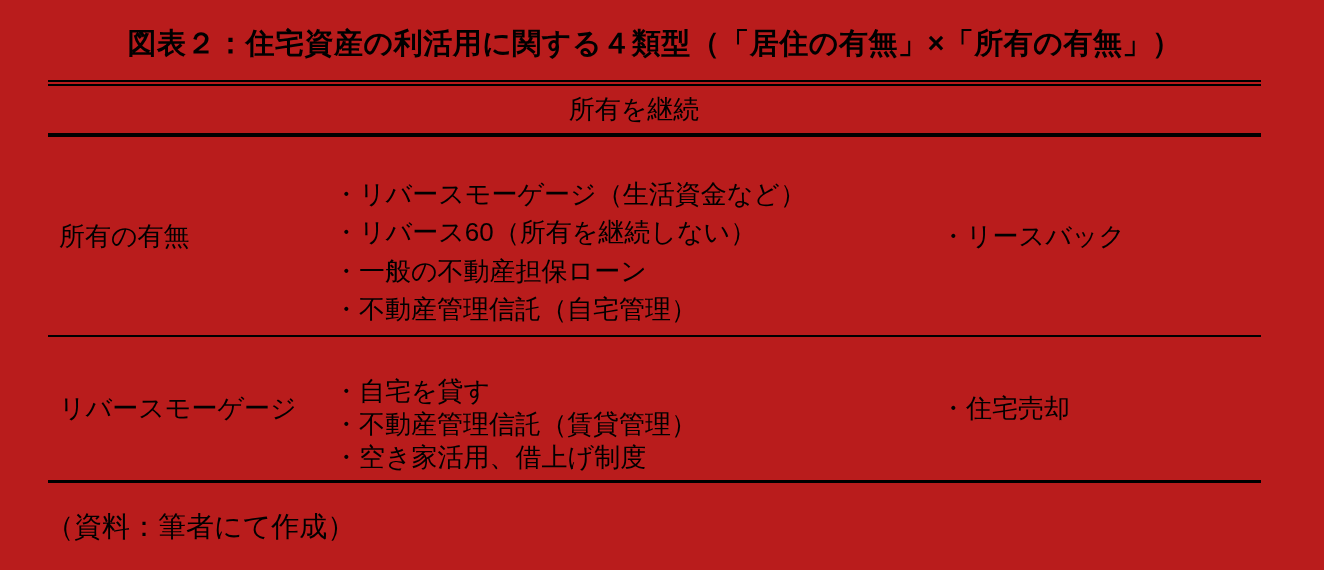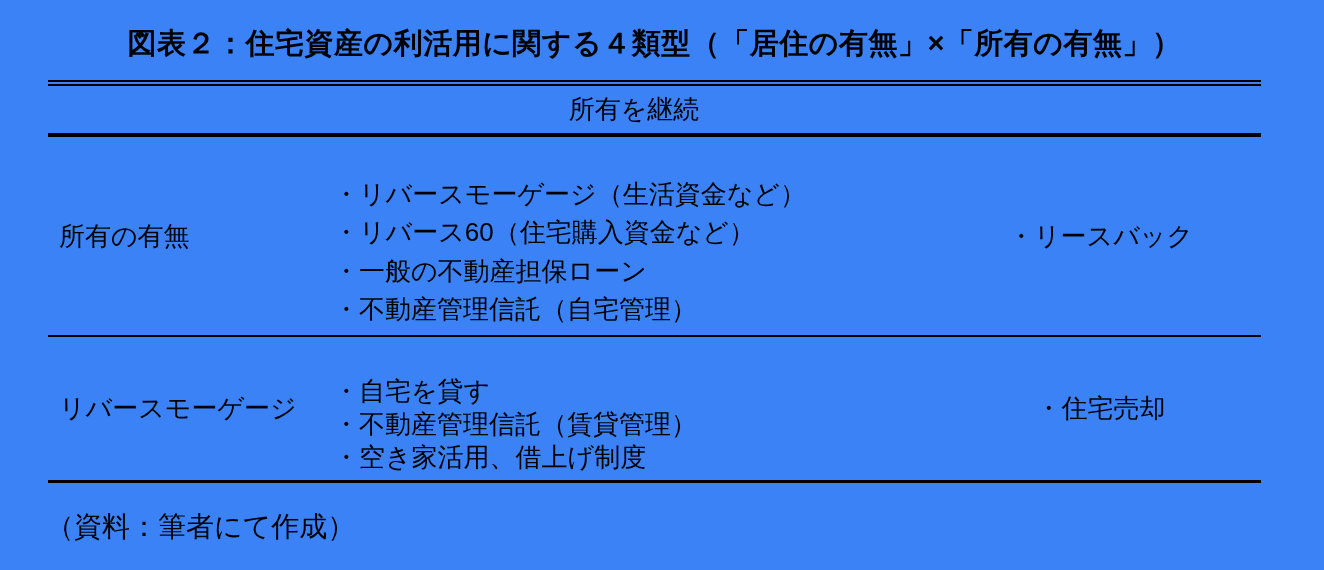--- a/index.html
+++ b/index.html
@@ -9,21 +9,21 @@
     width: 1324px;
     height: 570px;
     overflow: hidden;
     font-family: "Liberation Sans", "DejaVu Sans", sans-serif;
     color: #000000;
   }
   .page {
     position: relative;
     width: 1324px;
     height: 570px;
-    background: #3b82f6;
+    background: #b91c1c;
   }
   .doc-title {
     position: absolute;
     top: 24px;
     left: 48px;
     width: 1213px;
     text-align: center;
     font-size: 29px;
     font-weight: bold;
     letter-spacing: 0.5px;
@@ -69,21 +69,20 @@
   }
   .list-cell .bullet-line {
     white-space: nowrap;
     line-height: 1.2;
   }
   .single-cell {
     display: flex;
     align-items: center;
     padding-left: 5px;
     white-space: nowrap;
-    justify-content: center;
   }
   .source-note {
     position: absolute;
     top: 508px;
     left: 46px;
     font-family: "Liberation Serif", "DejaVu Serif", serif;
     font-size: 28px;
     white-space: nowrap;
   }
 </style>
@@ -98,21 +97,21 @@
 
     <div class="t-row t-header">
       <div class="h-cell"></div>
       <div class="h-cell">所有を継続</div>
     </div>
 
     <div class="t-row t-body-row-1">
       <div class="label-cell">所有の有無</div>
       <div class="list-cell">
         <div class="bullet-line">・リバースモーゲージ（生活資金など）</div>
-        <div class="bullet-line">・リバース60（住宅購入資金など）</div>
+        <div class="bullet-line">・リバース60（所有を継続しない）</div>
         <div class="bullet-line">・一般の不動産担保ローン</div>
         <div class="bullet-line">・不動産管理信託（自宅管理）</div>
       </div>
       <div class="single-cell">
         <span class="bullet-line">・リースバック</span>
       </div>
     </div>
 
     <div class="t-row t-body-row-2">
       <div class="label-cell">リバースモーゲージ</div>

